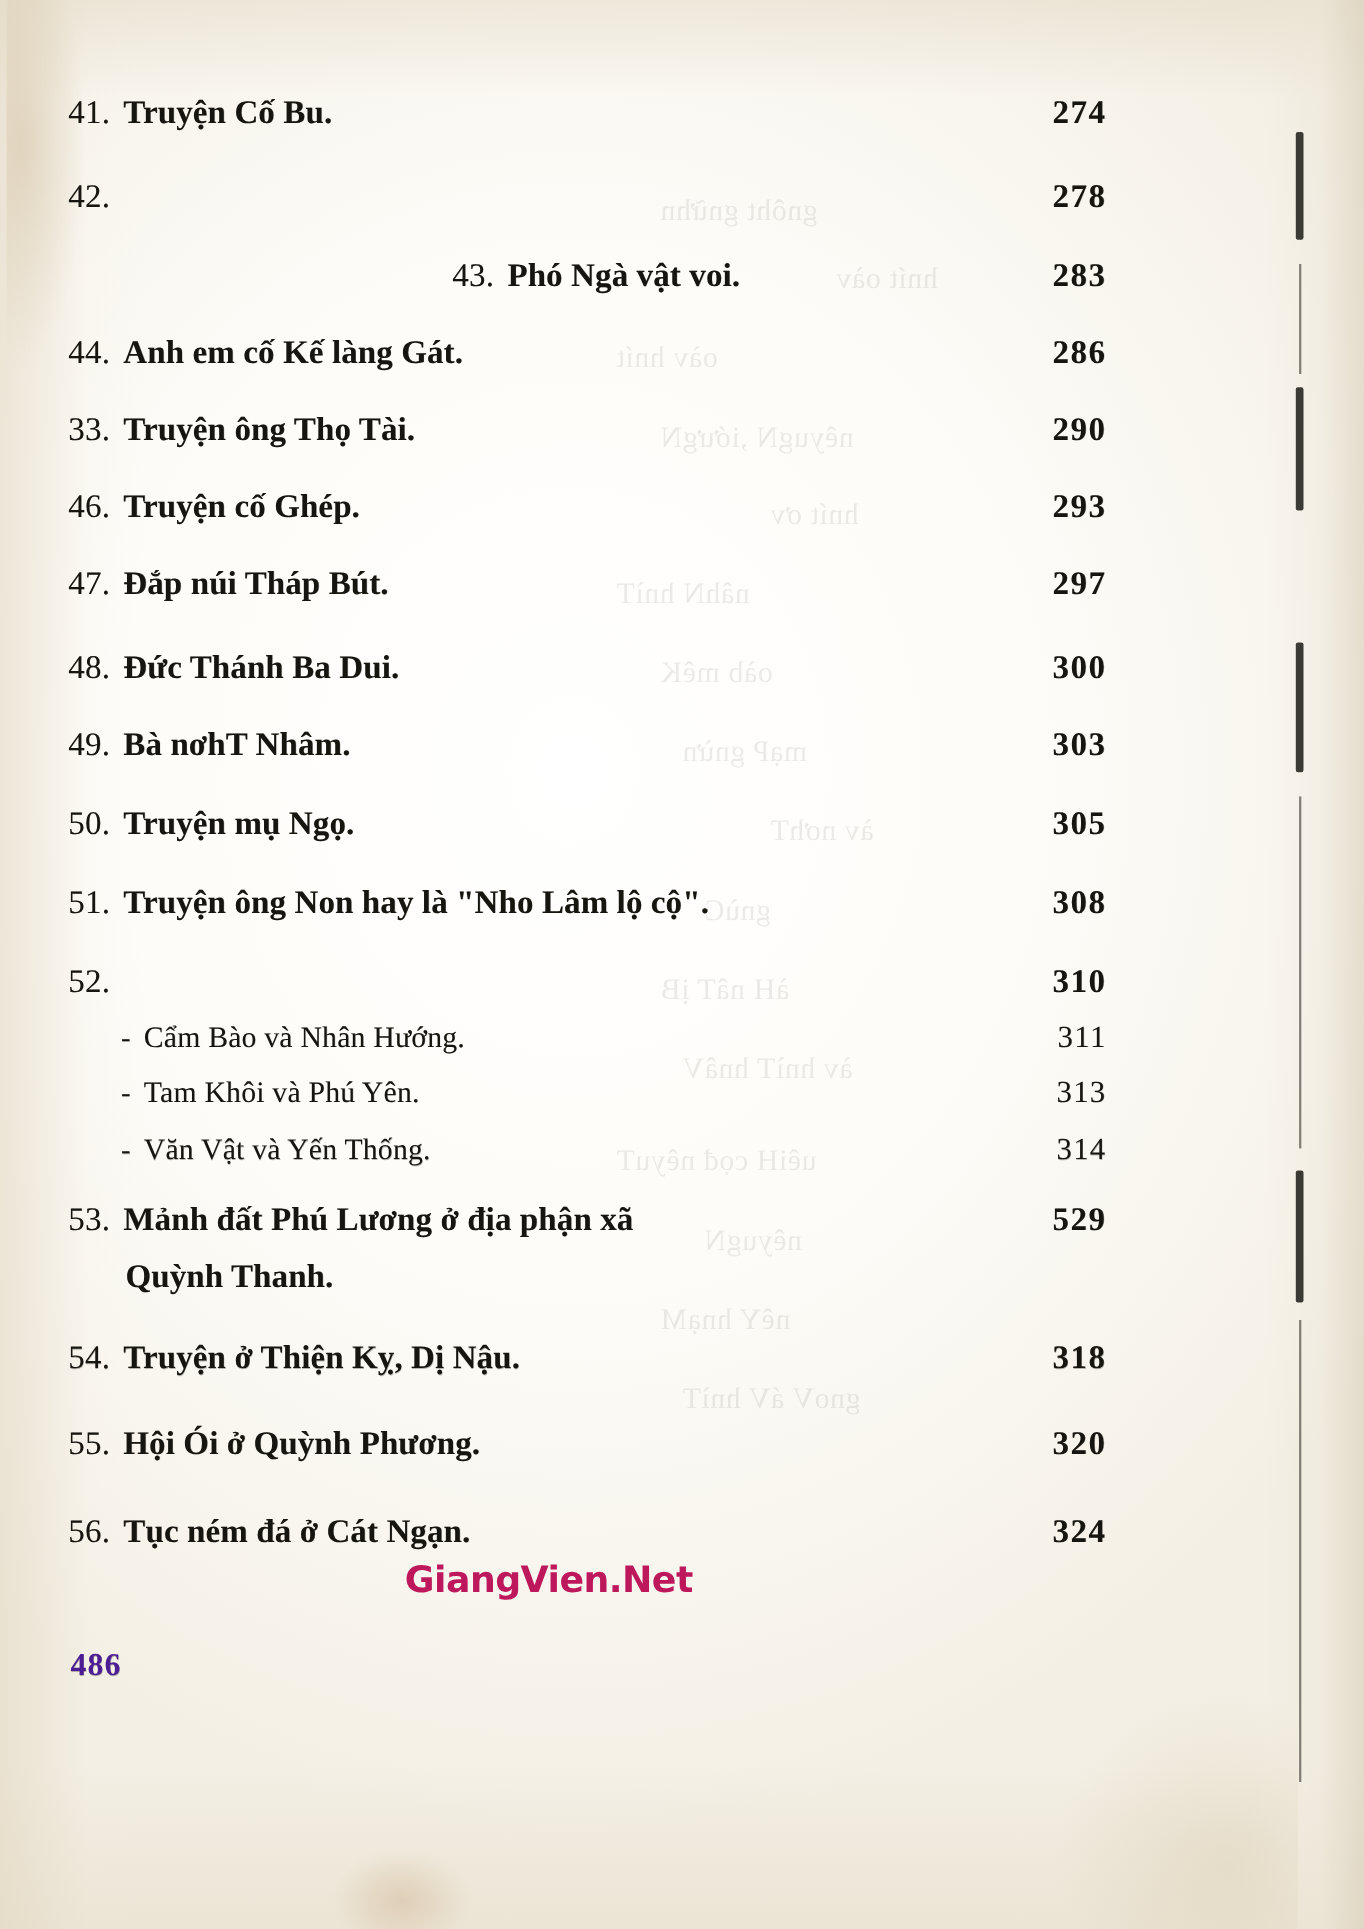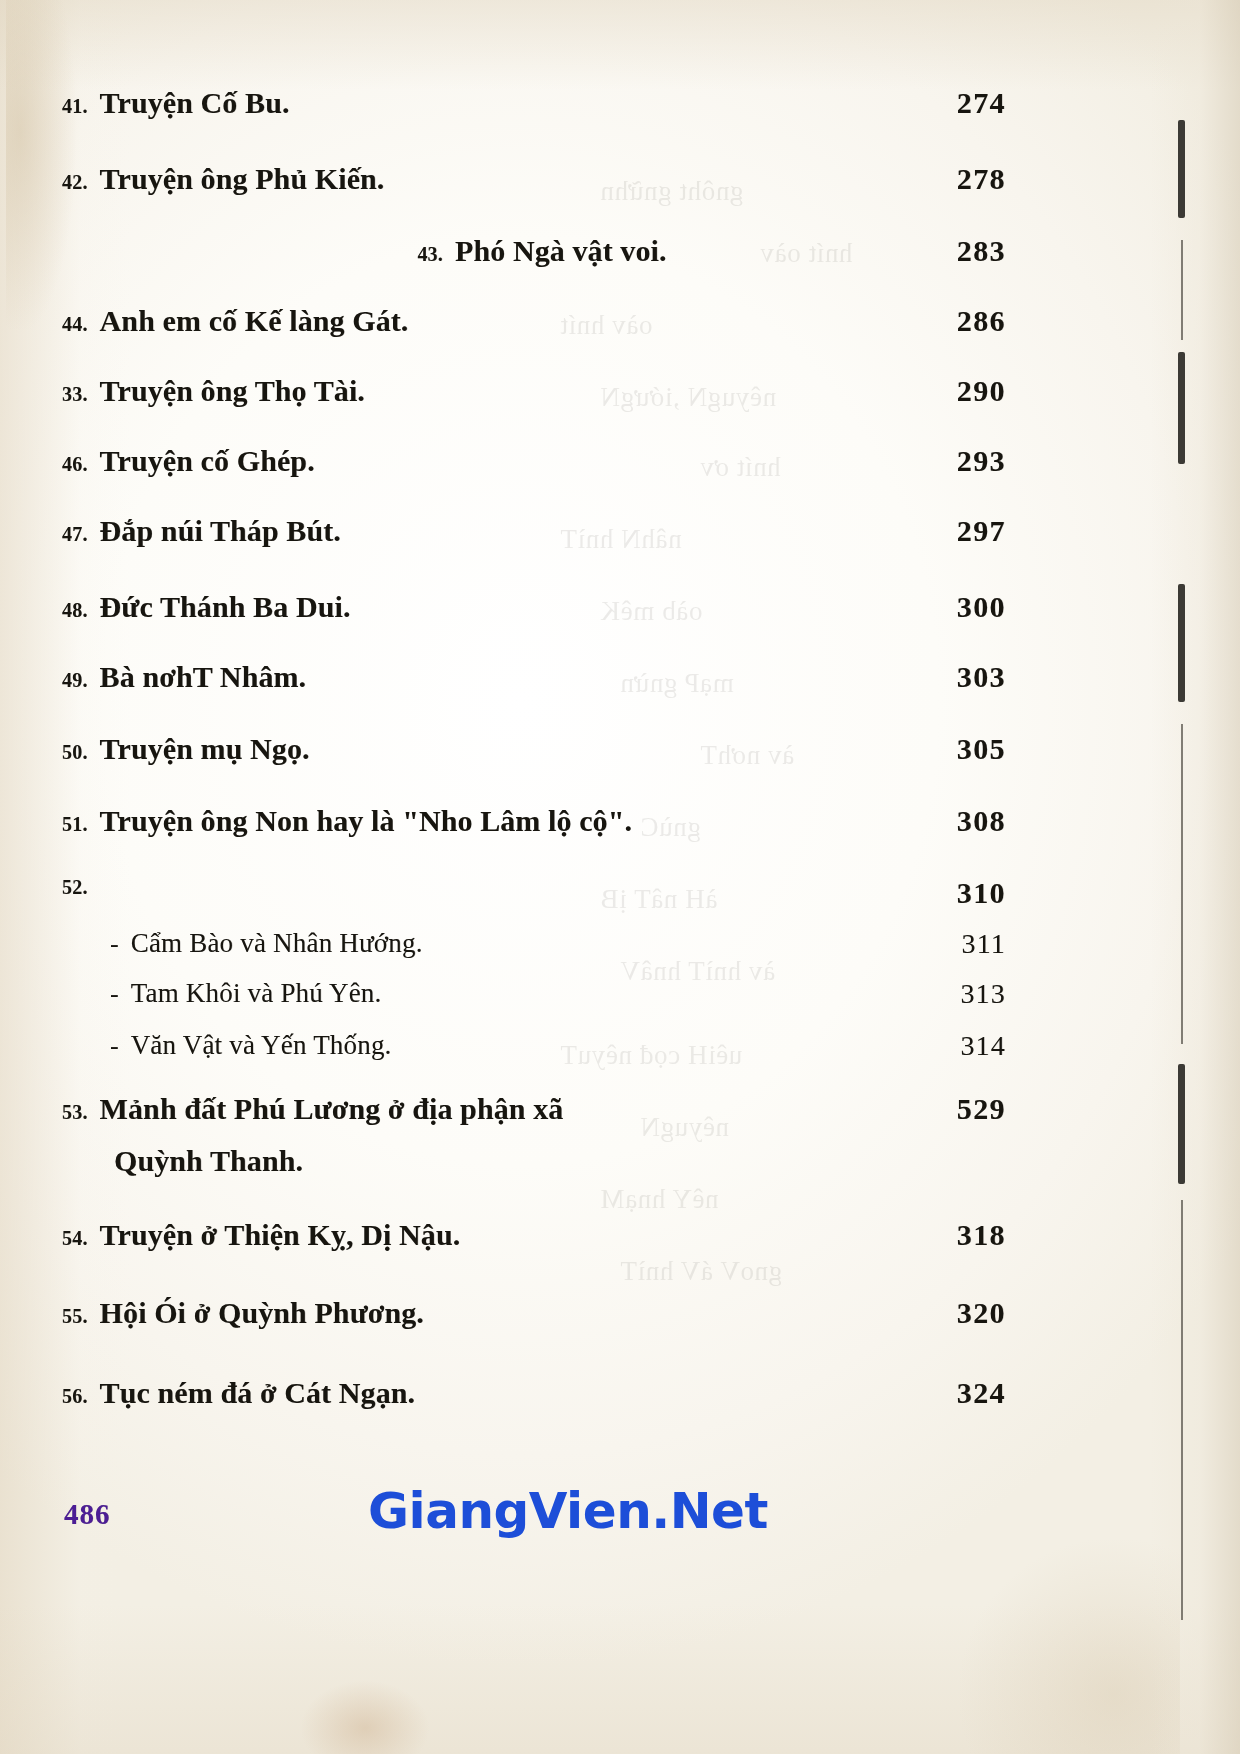--- a/index.html
+++ b/index.html
@@ -99,22 +99,22 @@
     display: flex;
     align-items: baseline;
     color: #17150f;
   }
   .entry {
     display: flex;
     align-items: baseline;
     white-space: nowrap;
   }
   .num {
-    font-weight: bold;
-    font-size: 20px;
+    font-weight: normal;
+    font-size: 30px;
     letter-spacing: 0.2px;
   }
   .title {
     font-weight: bold;
     font-size: 30px;
     margin-left: 12px;
     letter-spacing: 0.1px;
   }
   .cont {
     font-weight: bold;
@@ -152,25 +152,25 @@
     left: 64px;
     top: 1498px;
     font-size: 29px;
     font-weight: bold;
     color: #4c1d95;
     letter-spacing: 1px;
   }
   .watermark {
     position: absolute;
     left: 368px;
-    top: 1482px;
+    top: 1416px;
     font-family: "DejaVu Sans", "Liberation Sans", sans-serif;
-    font-size: 50px;
-    font-weight: bold;
-    color: #1d4ed8;
+    font-size: 33px;
+    font-weight: bold;
+    color: #be185d;
     letter-spacing: -0.5px;
   }
 
   
   .toc-row .entry, .toc-row .page-no, .folio {
     text-shadow: 0.35px 0.2px 0.35px rgba(30,28,22,0.30);
   }
 </style>
 </head>
 <body>
@@ -219,21 +219,20 @@
       <span class="entry">
           <span class="num">41.</span>
           <span class="title">Truyện Cố Bu.</span>
         </span>
       <span class="page-no">274</span>
     </div>
 
     <div class="toc-row" style="height:72px;">
       <span class="entry">
           <span class="num">42.</span>
-          <span class="title">Truyện ông Phủ Kiến.</span>
         </span>
       <span class="page-no">278</span>
     </div>
 
     <div class="toc-row" style="height:70px;justify-content:center;">
       <span class="entry">
           <span class="num">43.</span>
           <span class="title">Phó Ngà vật voi.</span>
         </span>
       <span class="page-no">283</span>

